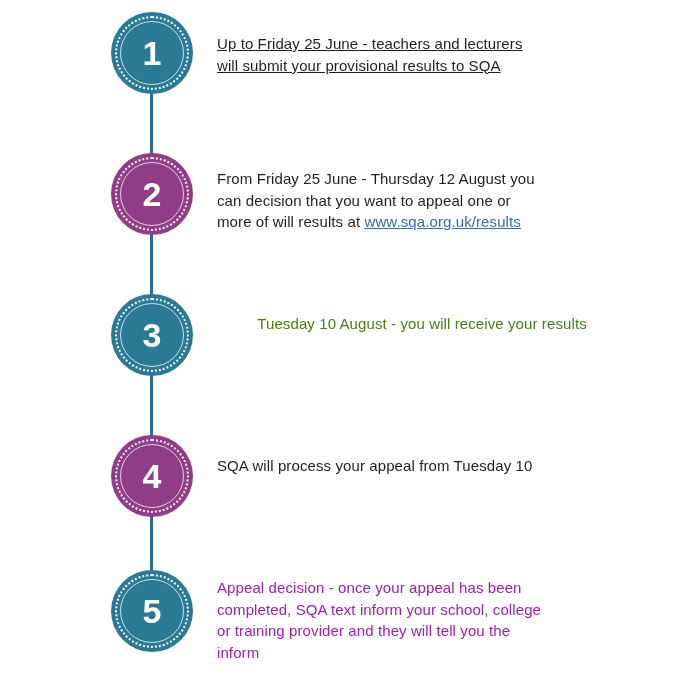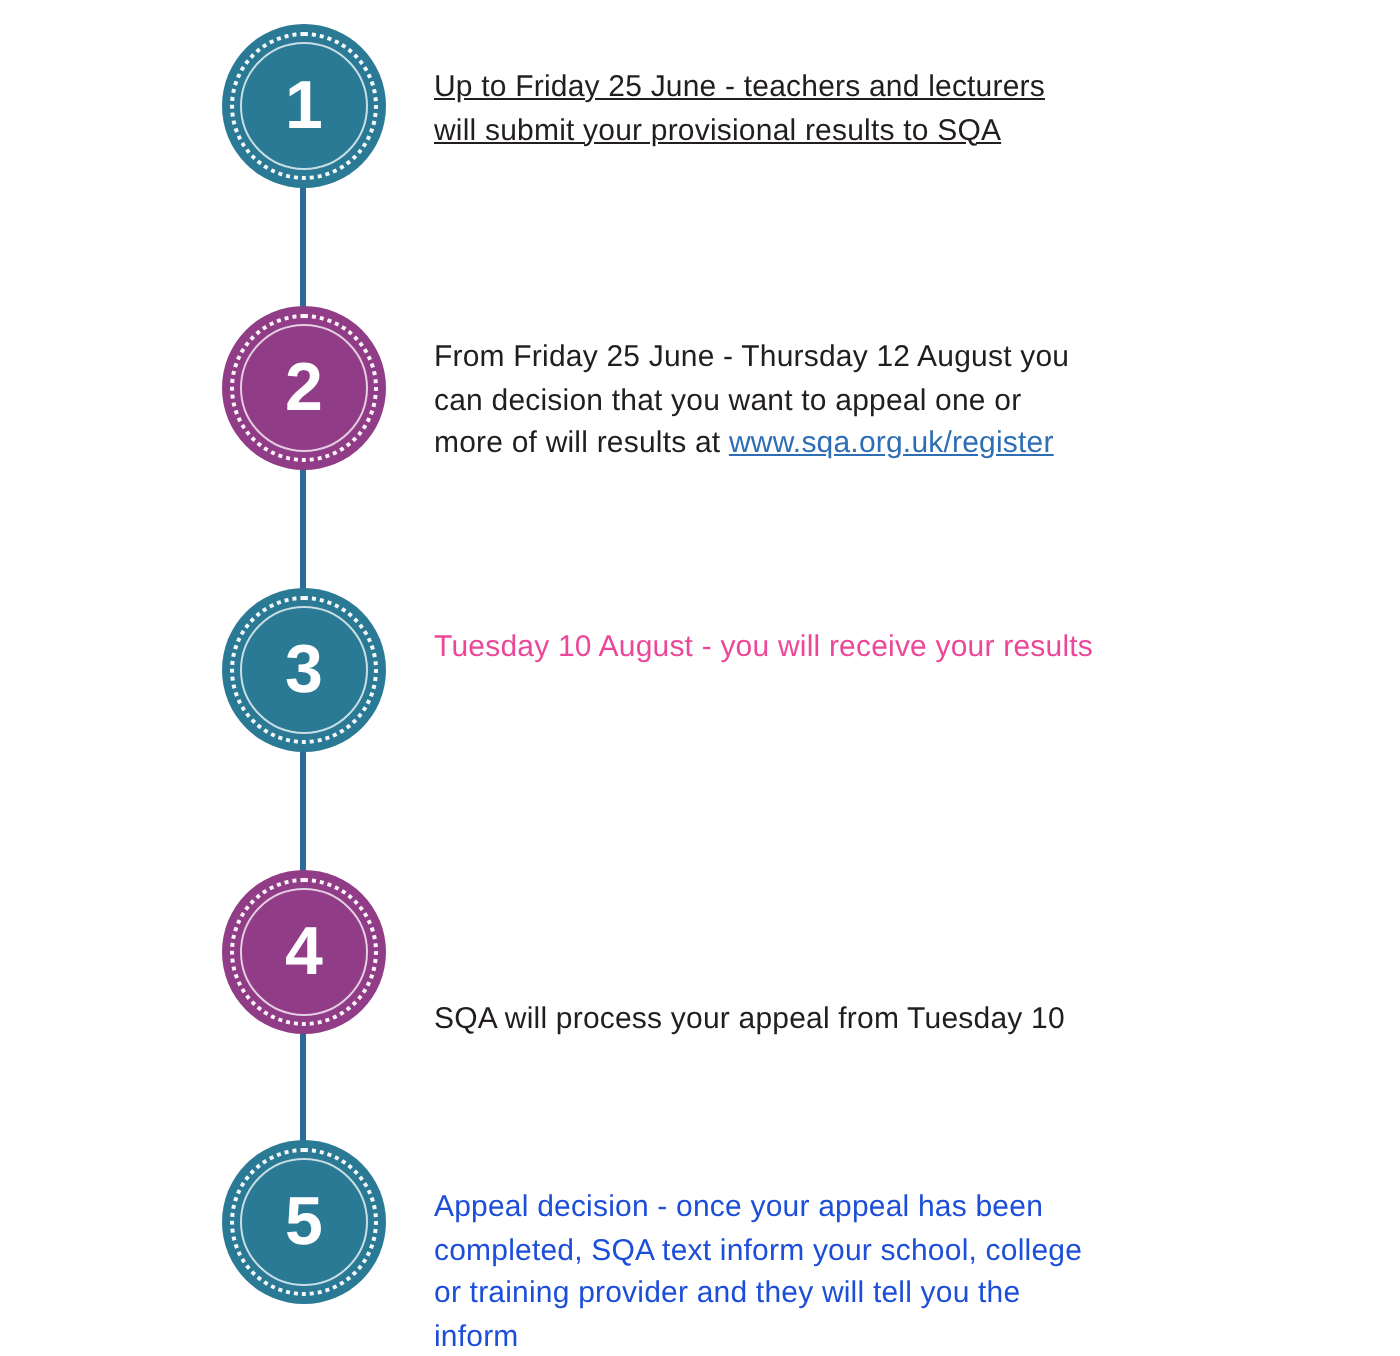--- a/index.html
+++ b/index.html
@@ -50,21 +50,21 @@
     letter-spacing: 0.1px;
   }
   .link {
     text-decoration: underline;
     cursor: pointer;
   }
   
   .step:nth-child(2) { top: 12px; }  .step:nth-child(2) .text { top: 21px; text-decoration: underline; }
   .step:nth-child(3) { top: 153px; } .step:nth-child(3) .text { top: 15px; }
   .step:nth-child(4) { top: 294px; } .step:nth-child(4) .text { top: 19px; }
-  .step:nth-child(5) { top: 435px; } .step:nth-child(5) .text { top: 20px; margin-top: 44px; }
+  .step:nth-child(5) { top: 435px; } .step:nth-child(5) .text { top: 20px; }
   .step:nth-child(6) { top: 570px; } .step:nth-child(6) .text { top: 7px; }
 </style>
 </head>
 <body>
 
 <div class="stage">
   <div class="connector" style="background: rgb(43, 106, 155);"></div>
 
 <div class="step">
       <div class="circle" style="background: rgb(43, 122, 149);">
@@ -75,43 +75,43 @@
         <div><span>will submit your provisional results to SQA</span></div>
       </div>
     </div>
     <div class="step">
       <div class="circle" style="background: rgb(145, 60, 134);">
         <div class="num">2</div>
       </div>
       <div class="text" style="color: rgb(34, 30, 31);">
         <div><span>From Friday 25 June - Thursday 12 August you</span></div>
         <div><span>can decision that you want to appeal one or</span></div>
-        <div><span>more of will results at </span><a class="link" style="color: rgb(45, 110, 181);">www.sqa.org.uk/register</a></div>
+        <div><span>more of will results at </span><a class="link" style="color: rgb(45, 110, 181);">www.sqa.org.uk/results</a></div>
       </div>
     </div>
     <div class="step">
       <div class="circle" style="background: rgb(43, 122, 149);">
         <div class="num">3</div>
       </div>
-      <div class="text" style="color: #ec4899;">
+      <div class="text" style="color: #4d7c0f; text-align: center;">
         <div><span>Tuesday 10 August - you will receive your results</span></div>
       </div>
     </div>
     <div class="step">
       <div class="circle" style="background: rgb(145, 60, 134);">
         <div class="num">4</div>
       </div>
       <div class="text" style="color: rgb(34, 30, 31);">
         <div><span>SQA will process your appeal from Tuesday 10</span></div>
       </div>
     </div>
     <div class="step">
       <div class="circle" style="background: rgb(43, 122, 149);">
         <div class="num">5</div>
       </div>
-      <div class="text" style="color: #1d4ed8; margin-top: 16px;">
+      <div class="text" style="color: #a21caf;">
         <div><span>Appeal decision - once your appeal has been</span></div>
         <div><span>completed, SQA text inform your school, college</span></div>
         <div><span>or training provider and they will tell you the</span></div>
         <div><span>inform</span></div>
       </div>
     </div>
   </div>
 
 </body></html>

